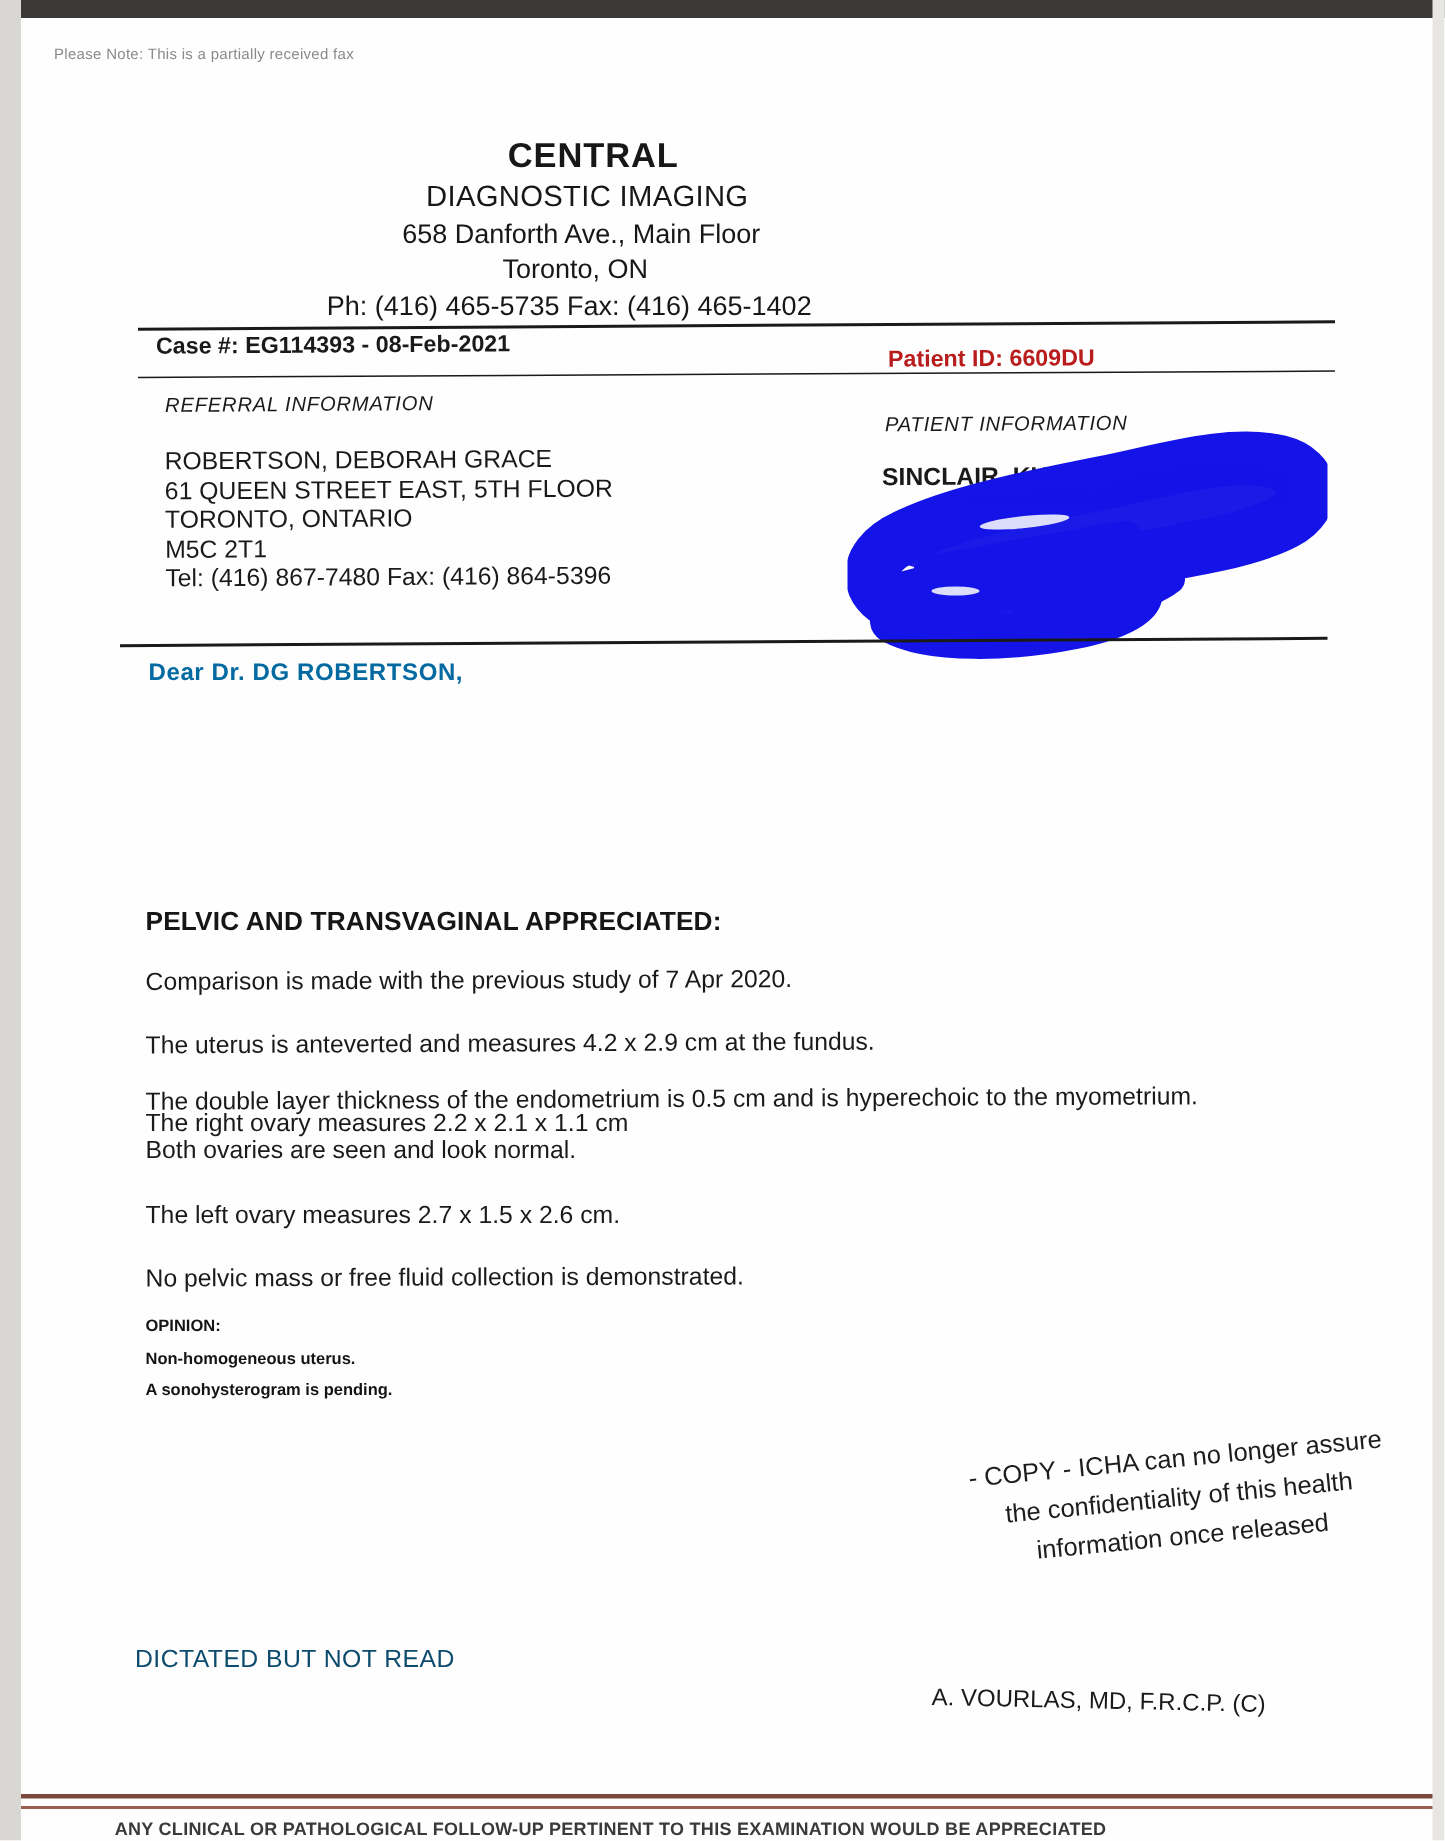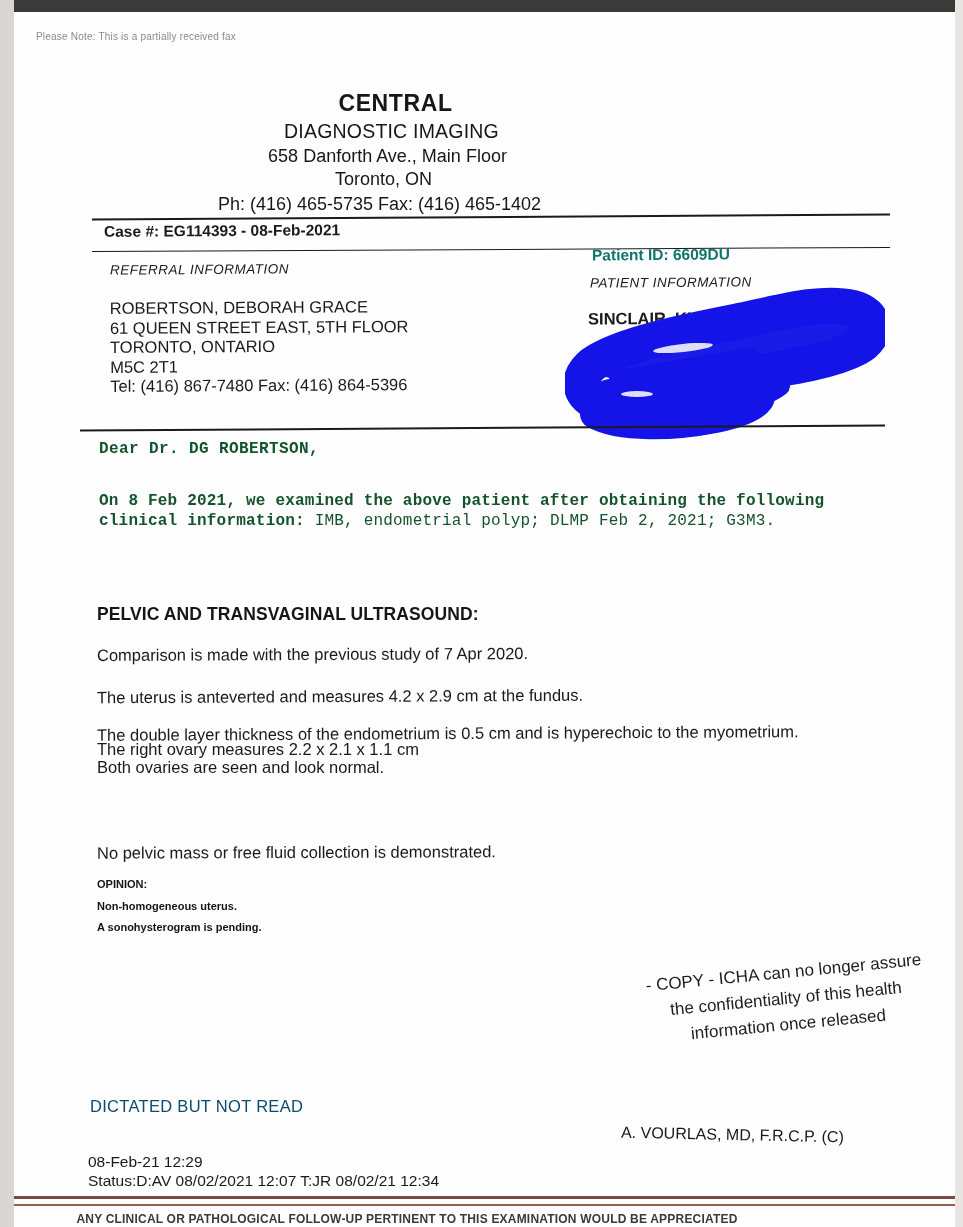--- a/index.html
+++ b/index.html
@@ -99,25 +99,25 @@
     position: absolute;
     top: 222px;
     left: 104px;
     font-size: 15.5px;
     font-weight: bold;
     color: #1a1a1a;
     transform: rotate(-0.4deg);
   }
   .patient-id {
     position: absolute;
-    top: 246px;
+    top: 231px;
     left: 592px;
     font-size: 15.5px;
     font-weight: bold;
-    color: #0f766e;
+    color: #b91c1c;
     transform: rotate(-0.4deg);
   }
   .ref-head {
     position: absolute;
     top: 262px;
     left: 110px;
     font-size: 13.5px;
     font-style: italic;
     letter-spacing: 0.5px;
     color: #1a1a1a;
@@ -158,22 +158,22 @@
   .redaction {
     position: absolute;
     top: 286px;
     left: 565px;
     width: 320px;
     height: 155px;
     pointer-events: none;
   }
   
   .mono {
-    font-family: Liberation Mono, monospace;
-    color: #14532d;
+    font-family: Liberation Sans, sans-serif;
+    color: #0369a1;
   }
   .salutation {
     position: absolute;
     top: 440px;
     left: 99px;
     font-size: 16px;
     font-weight: bold;
     letter-spacing: 0.4px;
   }
   .para1 {
@@ -328,43 +328,41 @@
     <g fill="#ffffff" opacity="0.85">
       <ellipse cx="118" cy="62" rx="30" ry="4" transform="rotate(-6 118 62)"></ellipse>
       <ellipse cx="72" cy="108" rx="16" ry="3"></ellipse>
     </g>
   </svg>
 
   <div class="rule rule-3"></div>
 
   <div class="mono salutation">Dear Dr. DG ROBERTSON,</div>
 
-  <div class="mono para1"><b>On 8 Feb 2021, we examined the above patient after obtaining the following clinical information:</b><span> IMB, endometrial polyp; DLMP Feb 2, 2021; G3M3.</span></div>
-
-
-  <div class="section-title">PELVIC AND TRANSVAGINAL ULTRASOUND:</div>
+
+
+  <div class="section-title">PELVIC AND TRANSVAGINAL APPRECIATED:</div>
 
   <div class="body-line bl-comparison">Comparison is made with the previous study of 7 Apr 2020.</div>
   <div class="body-line bl-uterus">The uterus is anteverted and measures 4.2 x 2.9 cm at the fundus.</div>
   <div class="body-line bl-endo">The double layer thickness of the endometrium is 0.5 cm and is hyperechoic to the myometrium.</div>
   <div class="body-line bl-ovaries">Both ovaries are seen and look normal.</div>
   <div class="body-line bl-right">The right ovary measures 2.2 x 2.1 x 1.1 cm</div>
+  <div class="body-line bl-left">The left ovary measures 2.7 x 1.5 x 2.6 cm.</div>
   <div class="body-line bl-nomass">No pelvic mass or free fluid collection is demonstrated.</div>
 
   <div class="opinion">OPINION:
 Non-homogeneous uterus.
 A sonohysterogram is pending.</div>
 
   <div class="copy-stamp">- COPY -
 ICHA can no longer assure
 the confidentiality of this health
 information once released</div>
 
   <div class="dictated">DICTATED BUT NOT READ</div>
   <div class="signature">A. VOURLAS, MD, F.R.C.P. (C)</div>
-  <div class="footer-time">08-Feb-21 12:29
-Status:D:AV 08/02/2021 12:07 T:JR 08/02/21 12:34</div>
 
   <div class="rule rule-bottom"></div>
   <div class="rule rule-bottom2"></div>
   <div class="footer-note">ANY CLINICAL OR PATHOLOGICAL FOLLOW-UP PERTINENT TO THIS EXAMINATION WOULD BE APPRECIATED</div>
 
 </div>
 
 </body></html>

